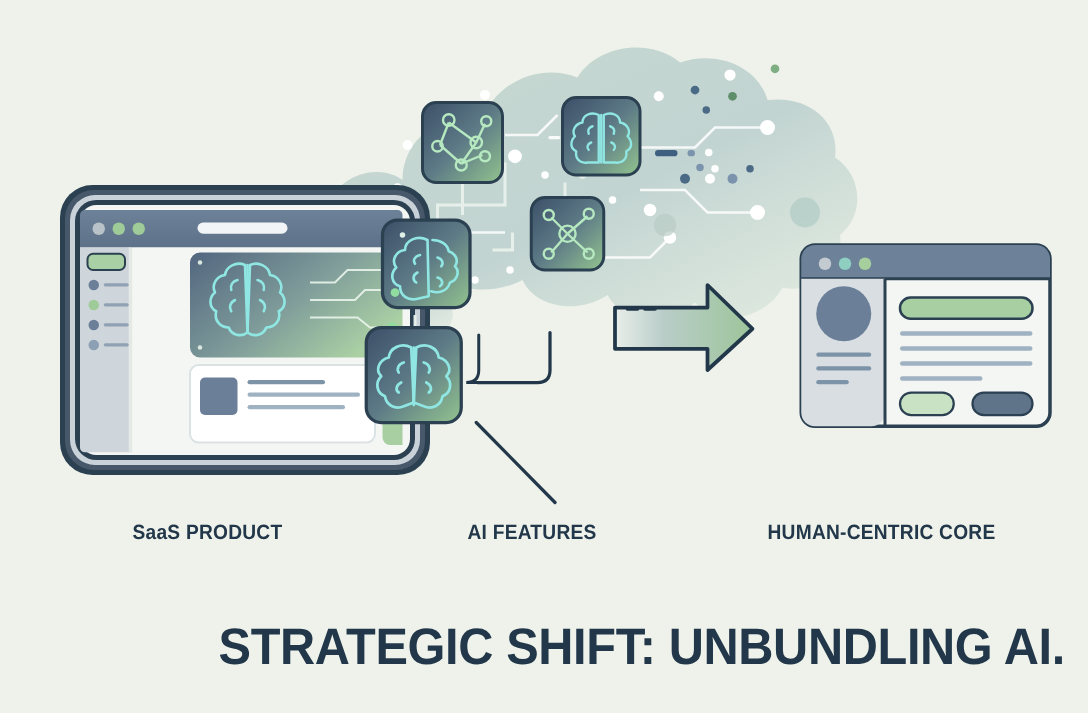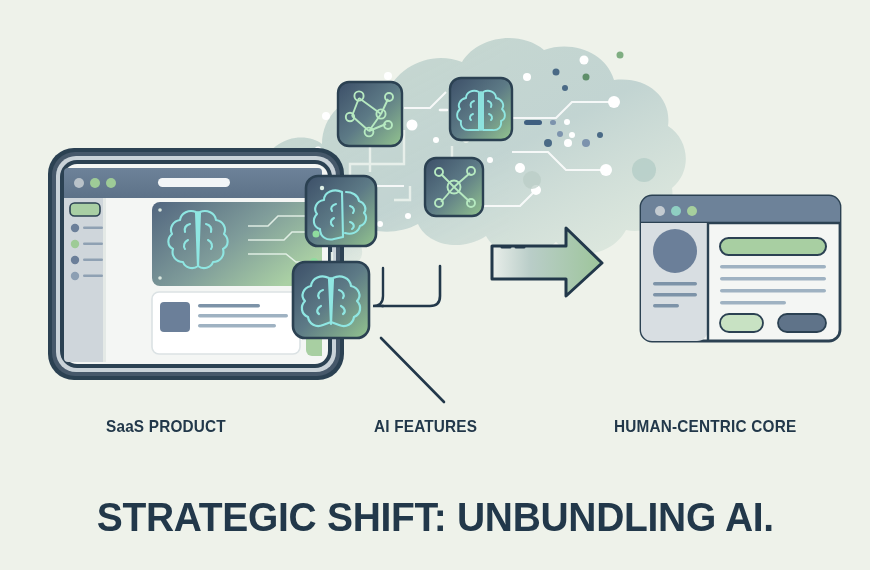--- a/index.html
+++ b/index.html
@@ -23,21 +23,21 @@
     transform:scaleX(.93);
     transform-origin:left center;
   }
   #lbl-saas{left:106px;top:417px;}
   #lbl-ai{left:374px;top:417px;}
   #lbl-core{left:614px;top:417px;}
 
   #headline{
     position:absolute;
     left:0;right:0;top:494px;
-    text-align:center;
+    text-align:right;
     font-family:"Liberation Sans", sans-serif;
     font-weight:700;
     font-size:41px;
     letter-spacing:-0.3px;
     color:#22384a;
     white-space:nowrap;
   }
   #headline span{display:inline-block;transform:scaleX(.95);}
 </style>
 </head>

